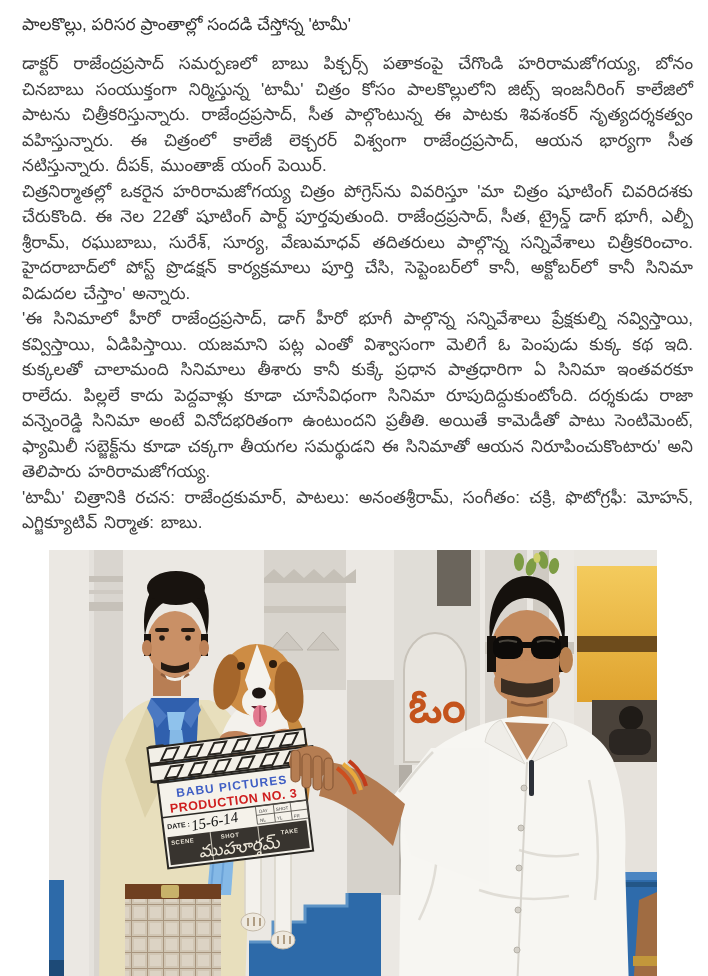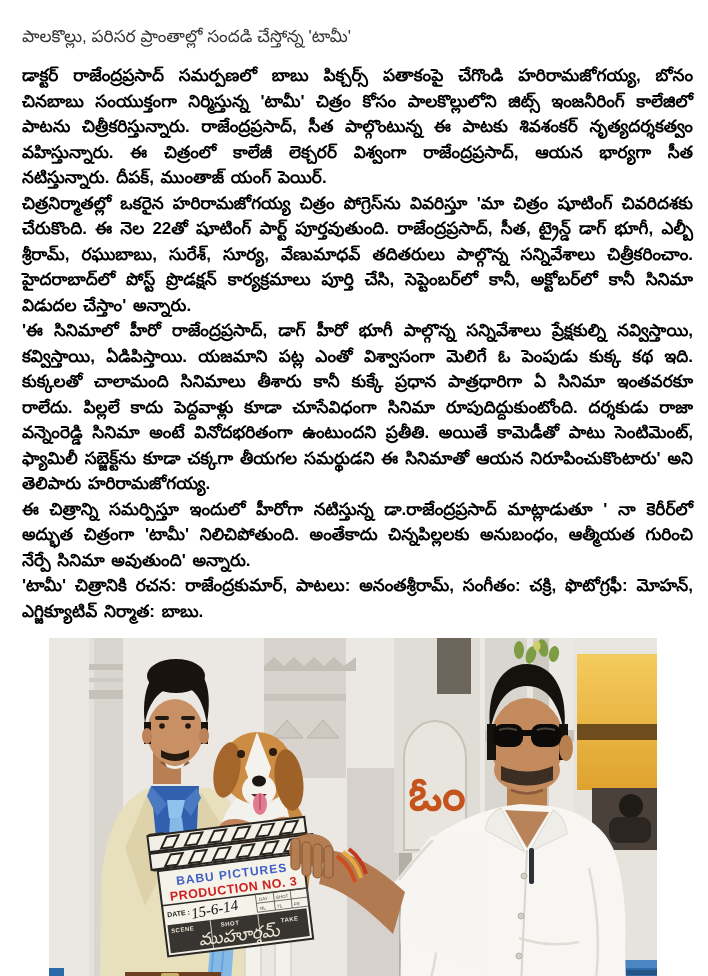--- a/index.html
+++ b/index.html
@@ -4,25 +4,25 @@
 <style>
   html,body{margin:0;padding:0;background:#ffffff;}
   .page{
     width:708px;height:976px;box-sizing:border-box;
     padding:8px 15px 0 22px;overflow:hidden;background:#ffffff;
     font-family:"Liberation Sans","DejaVu Sans",sans-serif;
     color:#333333;
   }
   .article-title{
     font-size:17px;line-height:25px;font-weight:normal;
-    margin:16px 0 14px 0;color:#333333;
+    margin:4px 0 14px 0;color:#333333;
   }
   .article-body p{
     margin:0;font-size:17px;line-height:25.5px;
-    text-align:justify;color:#000000;word-spacing:2px;font-weight:bold;
+    text-align:justify;color:#404040;word-spacing:2px;
   }
   figure.photo{margin:14px 0 0 27px;padding:0;width:608px;height:440px;}
   figure.photo svg{display:block;}
 
   
   .svg-txt{font-family:"Liberation Sans","DejaVu Sans",sans-serif;}
   .banner-txt{font-size:12px;font-weight:bold;letter-spacing:1px;fill:#3f5ec4;}
   .prod-txt{font-size:12.5px;font-weight:bold;letter-spacing:.5px;fill:#cf1f1f;}
   .date-lbl{font-size:7px;font-weight:bold;fill:#222222;}
   .date-hand{font-family:"Liberation Serif","DejaVu Serif",serif;font-style:italic;font-size:15px;fill:#101010;}
@@ -35,21 +35,20 @@
 <body>
 
 <div class="page">
 
   <h1 class="article-title">పాలకొల్లు, పరిసర ప్రాంతాల్లో సందడి చేస్తోన్న 'టామీ'</h1>
 
   <div class="article-body">
     <p>డాక్టర్ రాజేంద్రప్రసాద్ సమర్పణలో బాబు పిక్చర్స్ పతాకంపై చేగొండి హరిరామజోగయ్య, బోనం చినబాబు సంయుక్తంగా నిర్మిస్తున్న 'టామీ' చిత్రం కోసం పాలకొల్లులోని జిట్స్ ఇంజనీరింగ్ కాలేజిలో పాటను చిత్రీకరిస్తున్నారు. రాజేంద్రప్రసాద్, సీత పాల్గొంటున్న ఈ పాటకు శివశంకర్ నృత్యదర్శకత్వం వహిస్తున్నారు. ఈ చిత్రంలో కాలేజీ లెక్చరర్ విశ్వంగా రాజేంద్రప్రసాద్, ఆయన భార్యగా సీత నటిస్తున్నారు. దీపక్, ముంతాజ్ యంగ్ పెయిర్.</p>
     <p>చిత్రనిర్మాతల్లో ఒకరైన హరిరామజోగయ్య చిత్రం పోగ్రెస్‌ను వివరిస్తూ 'మా చిత్రం షూటింగ్ చివరిదశకు చేరుకొంది. ఈ నెల 22తో షూటింగ్ పార్ట్ పూర్తవుతుంది. రాజేంద్రప్రసాద్, సీత, ట్రైన్డ్ డాగ్ భూగీ, ఎల్బీ శ్రీరామ్, రఘుబాబు, సురేశ్, సూర్య, వేణుమాధవ్ తదితరులు పాల్గొన్న సన్నివేశాలు చిత్రీకరించాం. హైదరాబాద్‌లో పోస్ట్ ప్రొడక్షన్ కార్యక్రమాలు పూర్తి చేసి, సెప్టెంబర్‌లో కానీ, అక్టోబర్‌లో కానీ సినిమా విడుదల చేస్తాం' అన్నారు.</p>
     <p>'ఈ సినిమాలో హీరో రాజేంద్రప్రసాద్, డాగ్ హీరో భూగీ పాల్గొన్న సన్నివేశాలు ప్రేక్షకుల్ని నవ్విస్తాయి, కవ్విస్తాయి, ఏడిపిస్తాయి. యజమాని పట్ల ఎంతో విశ్వాసంగా మెలిగే ఓ పెంపుడు కుక్క కథ ఇది. కుక్కలతో చాలామంది సినిమాలు తీశారు కానీ కుక్కే ప్రధాన పాత్రధారిగా ఏ సినిమా ఇంతవరకూ రాలేదు. పిల్లలే కాదు పెద్దవాళ్లు కూడా చూసేవిధంగా సినిమా రూపుదిద్దుకుంటోంది. దర్శకుడు రాజా వన్నెంరెడ్డి సినిమా అంటే వినోదభరితంగా ఉంటుందని ప్రతీతి. అయితే కామెడీతో పాటు సెంటిమెంట్, ఫ్యామిలీ సబ్జెక్ట్‌ను కూడా చక్కగా తీయగల సమర్థుడని ఈ సినిమాతో ఆయన నిరూపించుకొంటారు' అని తెలిపారు హరిరామజోగయ్య.</p>
-    <p>ఈ చిత్రాన్ని సమర్పిస్తూ ఇందులో హీరోగా నటిస్తున్న డా.రాజేంద్రప్రసాద్ మాట్లాడుతూ ' నా కెరీర్‌లో అద్భుత చిత్రంగా 'టామీ' నిలిచిపోతుంది. అంతేకాదు చిన్నపిల్లలకు అనుబంధం, ఆత్మీయత గురించి నేర్పే సినిమా అవుతుంది' అన్నారు.</p>
     <p>'టామీ' చిత్రానికి రచన: రాజేంద్రకుమార్, పాటలు: అనంతశ్రీరామ్, సంగీతం: చక్రి, ఫొటోగ్రఫీ: మోహన్, ఎగ్జిక్యూటివ్ నిర్మాత: బాబు.</p>
   </div>
 
   <figure class="photo">
     <svg width="608" height="440" viewBox="0 0 608 440" xmlns="http://www.w3.org/2000/svg">
       <defs>
         <linearGradient id="gy" x1="0" y1="0" x2="0" y2="1">
           <stop offset="0" stop-color="#f4cb5d"></stop>
           <stop offset="1" stop-color="#dfa22e"></stop>
         </linearGradient>

